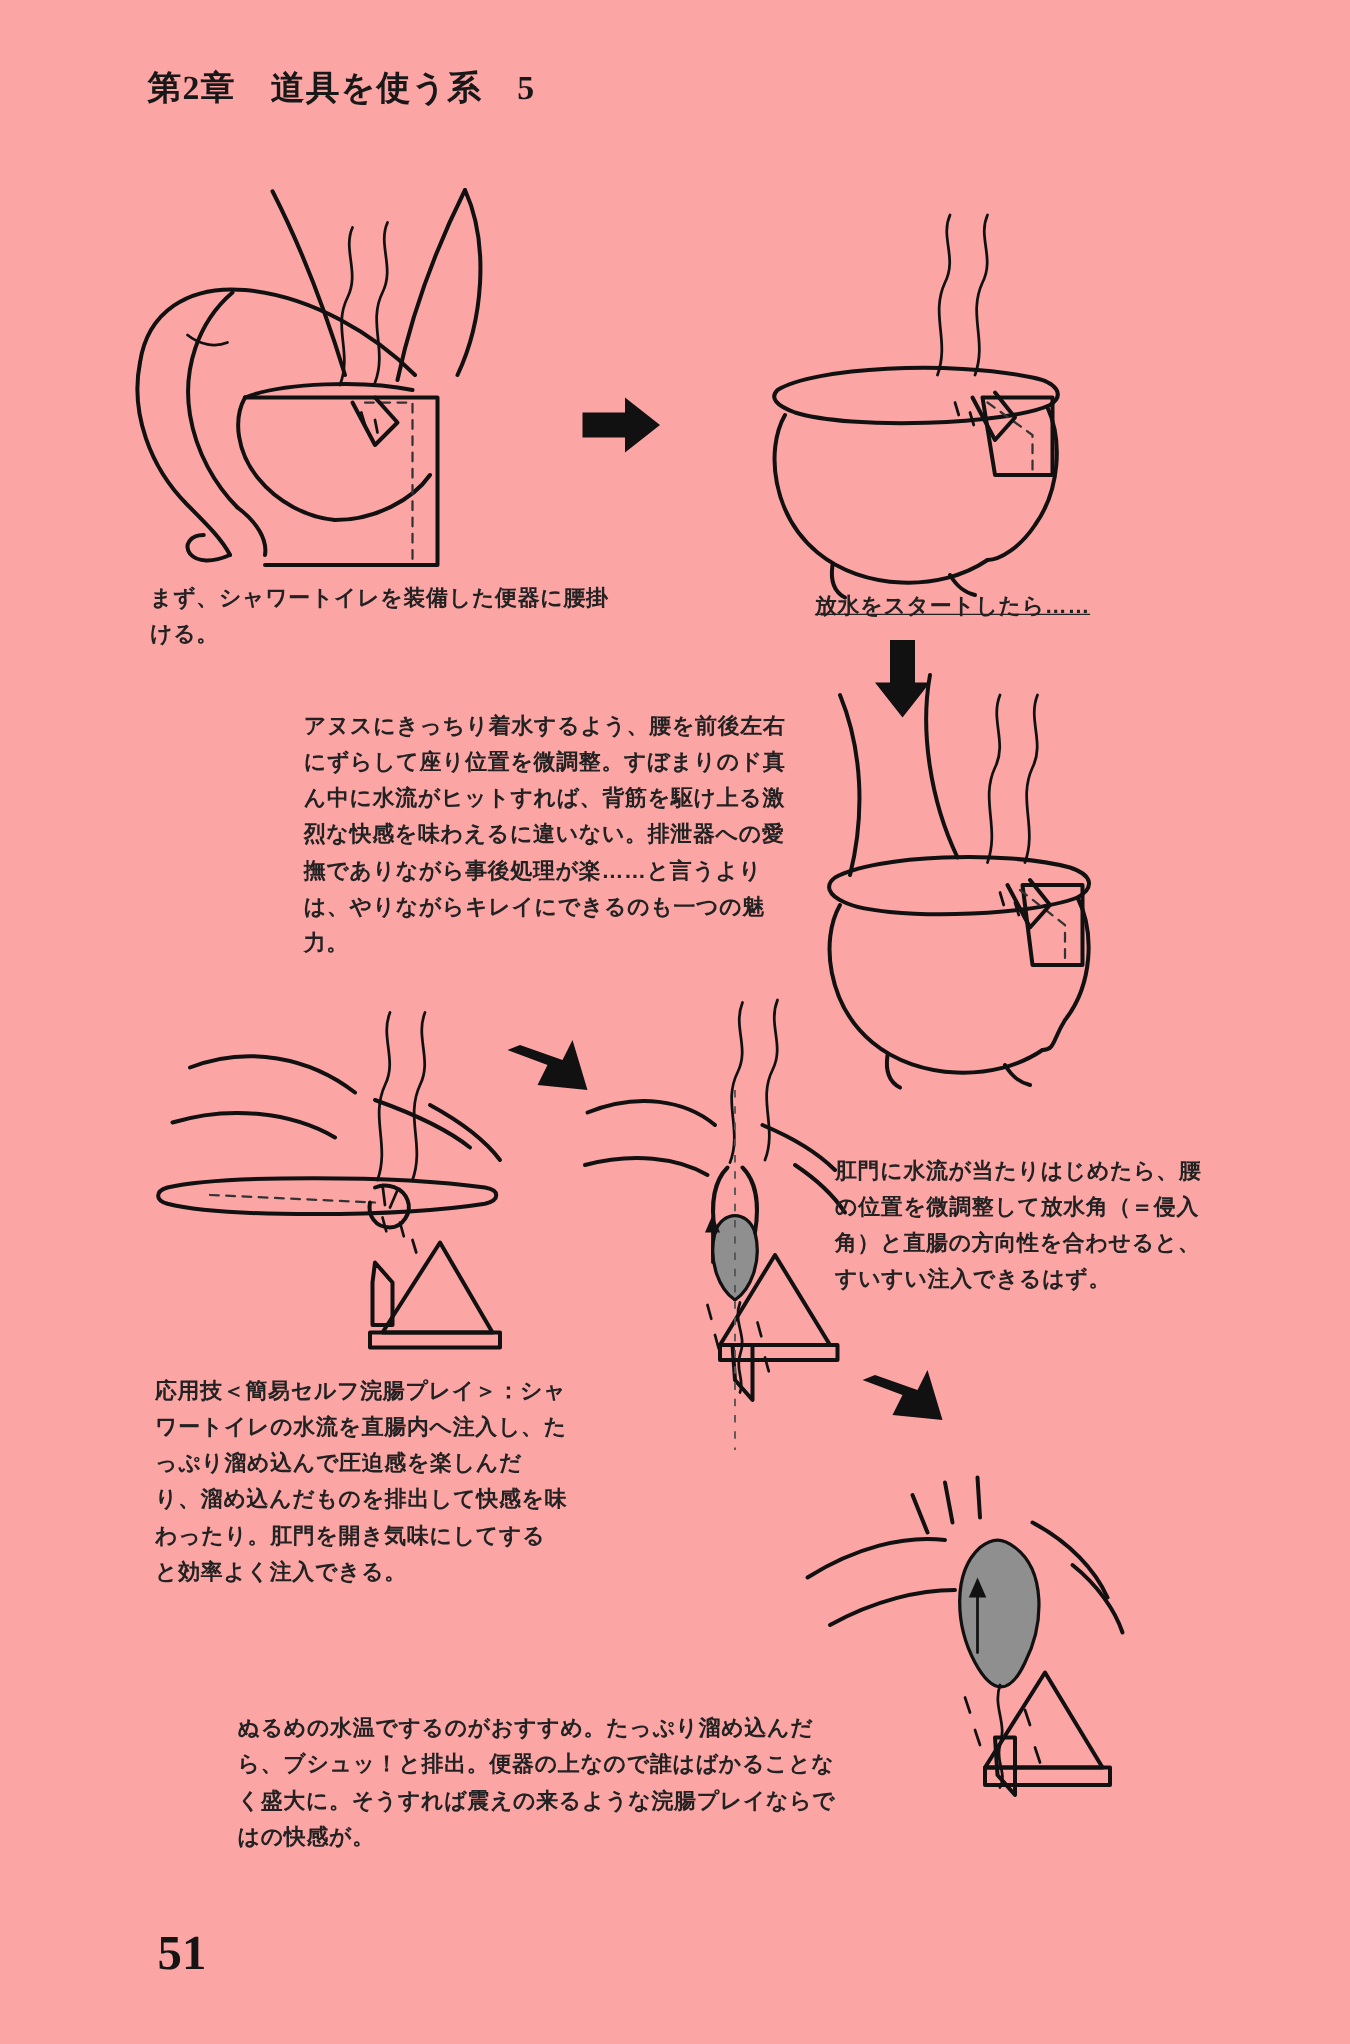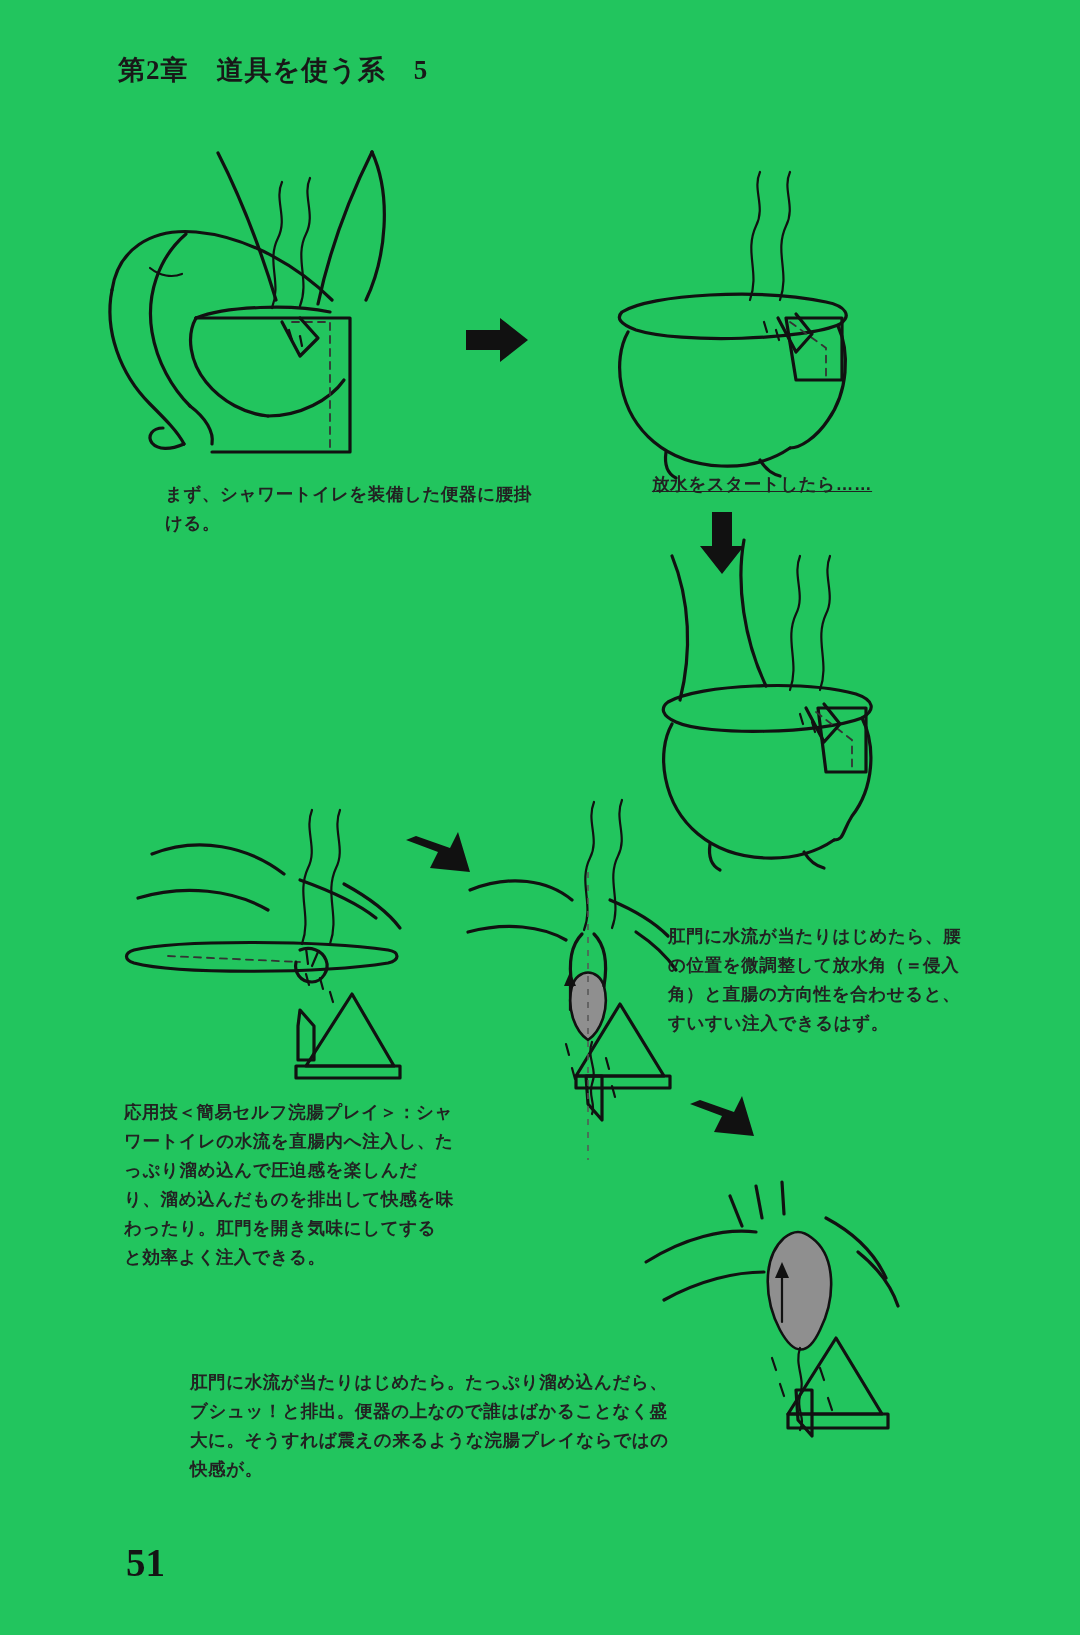--- a/index.html
+++ b/index.html
@@ -8,21 +8,21 @@
     background: #ffffff;
   }
   body {
     font-family: "Liberation Sans", "DejaVu Sans", sans-serif;
     color: #1a1a1a;
   }
   #page {
     position: relative;
     width: 1080px;
     height: 1635px;
-    background: #22c55e;
+    background: #fca5a5;
     overflow: hidden;
   }
 
   
   .chapter-header {
     position: absolute;
     left: 118px;
     top: 52px;
     font-family: "Liberation Serif", "DejaVu Serif", serif;
     font-weight: bold;
@@ -49,21 +49,21 @@
     font-family: "Liberation Sans", "DejaVu Sans", sans-serif;
     color: #222222;
     font-weight: 600;
     font-size: 17.5px;
     line-height: 29px;
     letter-spacing: 0.6px;
     white-space: pre-wrap;
     text-align: left;
   }
 
-  .cap-1 { left: 120px;  top: 480px;  width: 380px; margin-left: 45px; }
+  .cap-1 { left: 120px;  top: 464px;  width: 380px; }
   .cap-2 { left: 652px;  top: 470px;  width: 300px; text-decoration: underline; }
   .para-1 { left: 243px; top: 566px;  width: 395px; }
   .para-2 { left: 668px; top: 922px;  width: 310px; }
   .para-3 { left: 124px; top: 1098px; width: 330px; }
   .para-4 { left: 190px; top: 1368px; width: 490px; }
 
   
   #figures {
     position: absolute;
     left: 0; top: 0;
@@ -304,22 +304,23 @@
     </g>
 
   </svg>
 
   <div class="chapter-header">第2章　道具を使う系　5</div>
 
   <div class="caption cap-1">まず、シャワートイレを装備した便器に腰掛ける。</div>
 
   <div class="caption cap-2">放水をスタートしたら……</div>
 
+  <div class="para para-1">アヌスにきっちり着水するよう、腰を前後左右にずらして座り位置を微調整。すぼまりのド真ん中に水流がヒットすれば、背筋を駆け上る激烈な快感を味わえるに違いない。排泄器への愛撫でありながら事後処理が楽……と言うよりは、やりながらキレイにできるのも一つの魅力。</div>
 
   <div class="para para-3">応用技＜簡易セルフ浣腸プレイ＞：シャワートイレの水流を直腸内へ注入し、たっぷり溜め込んで圧迫感を楽しんだり、溜め込んだものを排出して快感を味わったり。肛門を開き気味にしてすると効率よく注入できる。</div>
 
   <div class="para para-2">肛門に水流が当たりはじめたら、腰の位置を微調整して放水角（＝侵入角）と直腸の方向性を合わせると、すいすい注入できるはず。</div>
 
-  <div class="para para-4">肛門に水流が当たりはじめたら。たっぷり溜め込んだら、ブシュッ！と排出。便器の上なので誰はばかることなく盛大に。そうすれば震えの来るような浣腸プレイならではの快感が。</div>
+  <div class="para para-4">ぬるめの水温でするのがおすすめ。たっぷり溜め込んだら、ブシュッ！と排出。便器の上なので誰はばかることなく盛大に。そうすれば震えの来るような浣腸プレイならではの快感が。</div>
 
   <div class="page-number">51</div>
 
 </div>
 
 </body></html>

